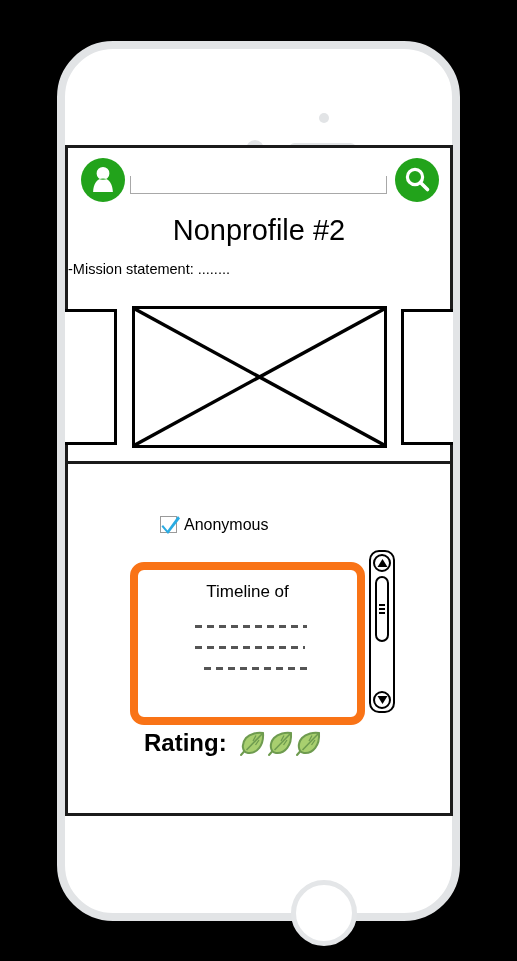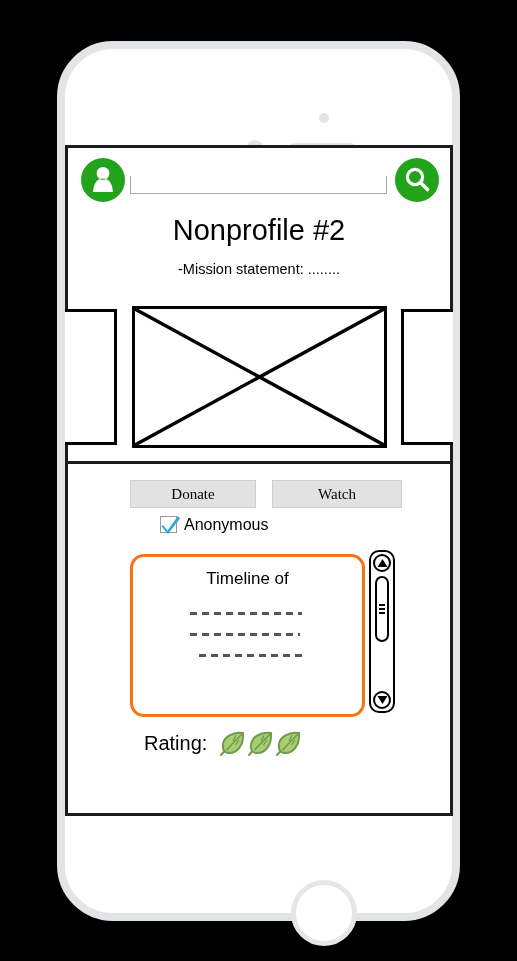--- a/index.html
+++ b/index.html
@@ -119,21 +119,20 @@
     left: 0; right: 0; top: 66px;
     text-align: center;
     font-size: 29px;
     color: #000000;
     text-underline-offset: 3px;
     letter-spacing: 0px;
   }
   .mission {
     position: absolute;
     left: 0; right: 0; top: 113px;
-    text-align: center;
     font-size: 14.5px;
     color: #000000;
   }
 
   
   .media-band {
     position: absolute;
     left: -3px; right: -3px;
     top: 153px;
     height: 152px;
@@ -219,23 +218,23 @@
   }
 
   
   .timeline-wrap {
     position: absolute;
     left: 62px; top: 402px;
     width: 265px; height: 163px;
   }
   .timeline-panel {
     position: absolute;
-    left: 0; top: 4px;
+    left: 0; top: 12px;
     width: 235px; height: 163px;
-    border: 3px solid #f97316;
+    border: 8px solid #f97316;
     border-radius: 14px;
     box-sizing: border-box;
     background: #ffffff;
     overflow: hidden;
   }
   .timeline-title {
     margin-top: 10px;
     text-align: center;
     font-size: 17px;
     color: #000000;
@@ -298,23 +297,24 @@
   }
 
   
   .rating-row {
     position: absolute;
     left: 76px; top: 580px;
     display: flex;
     align-items: center;
   }
   .rating-label {
-    font-size: 20px;
+    font-size: 24px;
     color: #000000;
     margin-right: 10px;
+    font-weight: bold;
   }
   .leaf { width: 30px; height: 30px; margin-right: -2px; }
 </style>
 </head>
 <body>
 
 <div class="device">
 
   <div class="cam-dot"></div>
   <div class="sensor-dot"></div>
@@ -362,24 +362,20 @@
     <div class="media-box">
       <svg viewBox="0 0 249 136" preserveAspectRatio="none">
         <line x1="0" y1="0" x2="249" y2="136" stroke="#000" stroke-width="3.4"></line>
         <line x1="249" y1="0" x2="0" y2="136" stroke="#000" stroke-width="3.4"></line>
       </svg>
     </div>
   </div>
 
   <div class="divider"></div>
 
-  <div class="btn-row">
-    <div class="wf-button donate">Donate</div>
-    <div class="wf-button watch">Watch</div>
-  </div>
 
   <div class="checkbox-row">
     <div class="checkbox">
       <svg width="22" height="24" viewBox="0 0 22 24">
         <path d="M4 12 L8.5 17.5 L19 3 L21 5.5 L9 21 L2.5 13.5 Z" fill="#29abe2"></path>
       </svg>
     </div>
     <div class="checkbox-label">Anonymous</div>
   </div>
 

